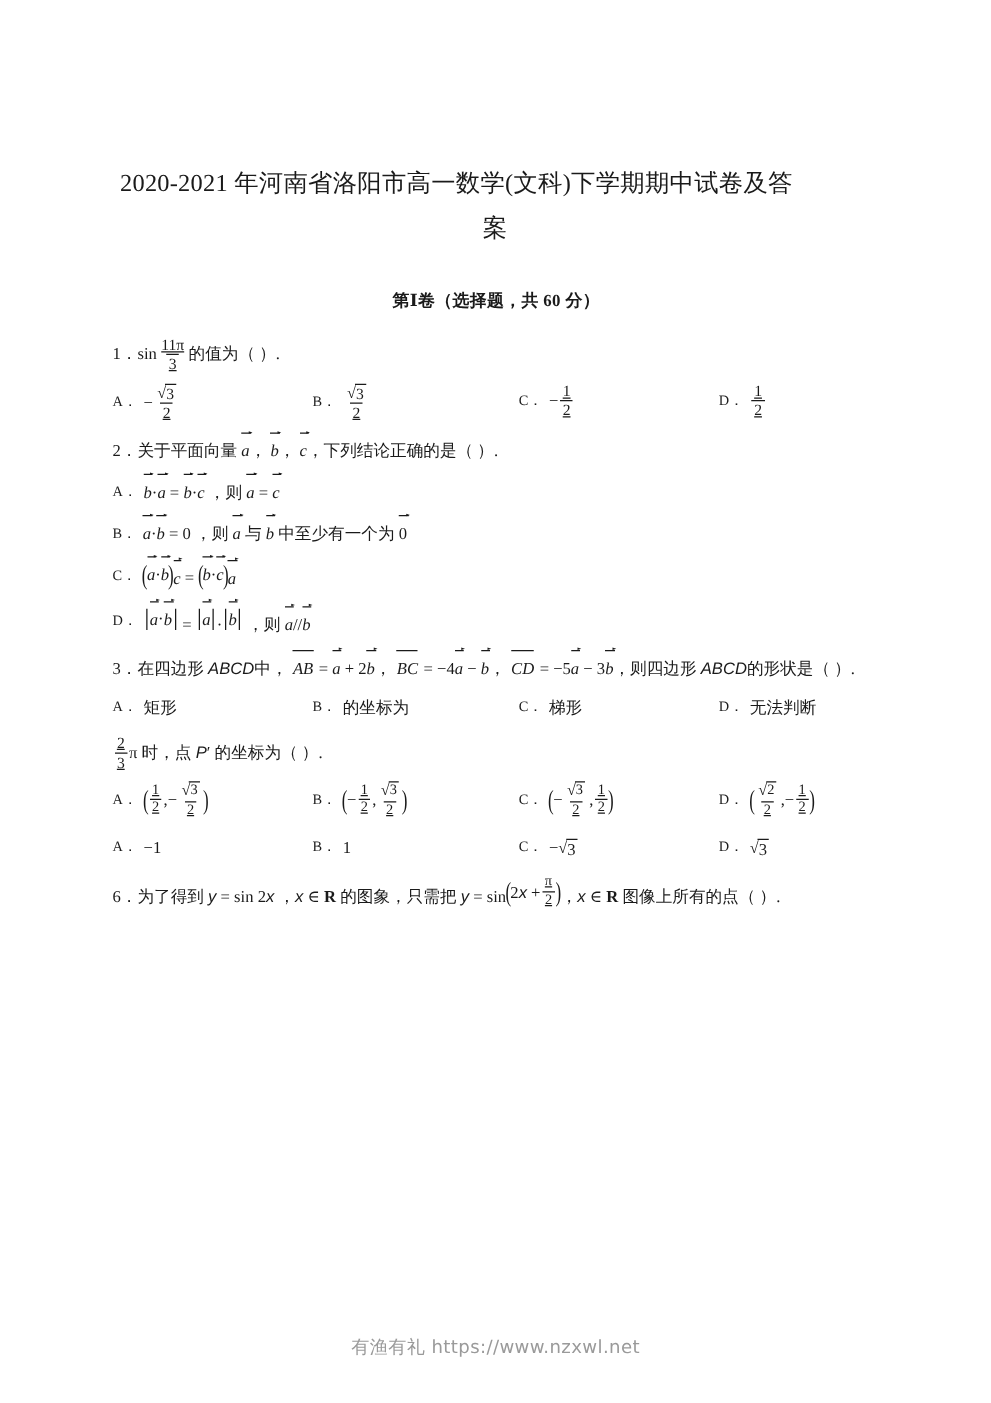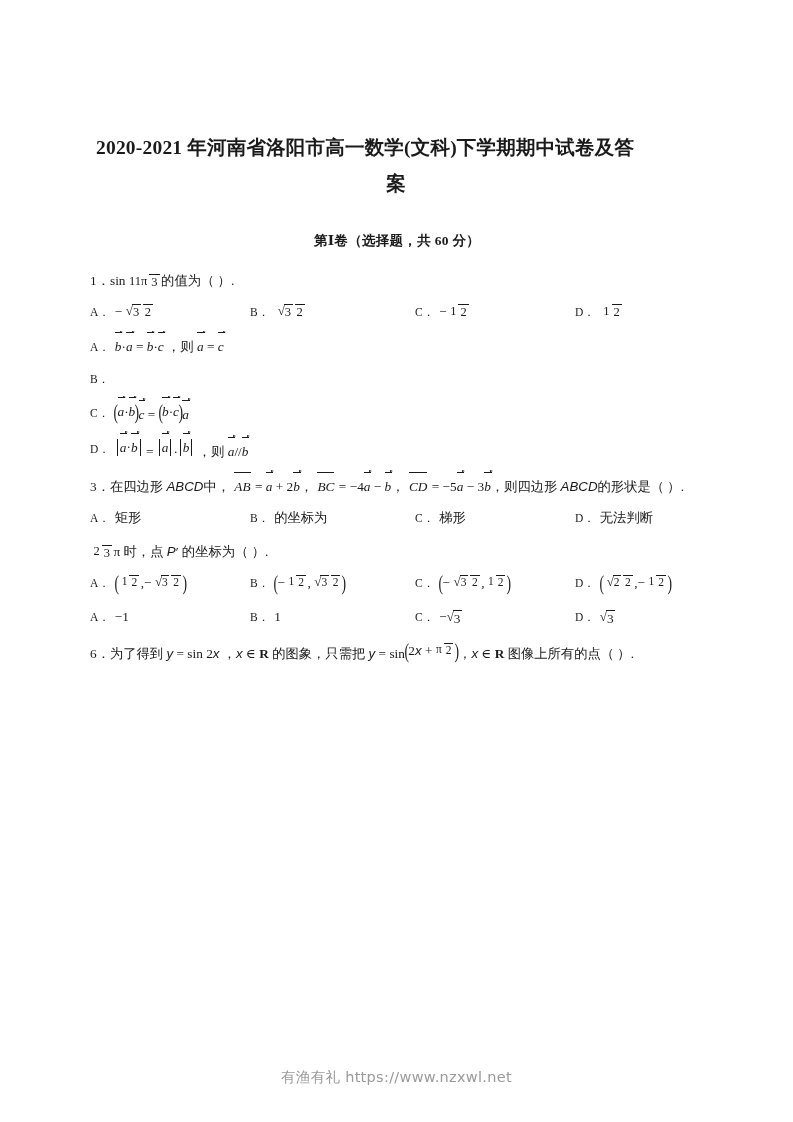--- a/index.html
+++ b/index.html
@@ -20,21 +20,21 @@
     inset: 0;
   }
 
   
   .doc-title {
     position: absolute;
     left: 96px;
     top: 130px;
     width: 600px;
     font-size: 19.5px;
-    font-weight: 700;
+    font-weight: 400;
     line-height: 36px;
     text-align: left;
     letter-spacing: 0.2px;
   }
   .doc-title .line2 {
     display: block;
     text-align: center;
   }
 
   
@@ -95,27 +95,28 @@
     align-items: center;
   }
 
   
   .mi { font-style: italic; font-family: Liberation Sans, sans-serif; }
   .mup { font-style: normal; }
   .bold-r { font-weight: 700; font-style: normal; }
 
   .frac {
     display: inline-flex;
-    flex-direction: row;
+    flex-direction: column;
     align-items: center;
     vertical-align: middle;
     margin: 0 1.5px;
     line-height: 1;
     position: relative;
     top: -0.5px;
+    text-decoration: underline;
   }
   .frac .num {
     padding: 0 2px 1px 2px;
     font-size: 12.5px;
   }
   .frac .den {
     padding: 1px 2px 0 2px;
     border-top: 1px solid #1a1a1a;
     font-size: 12.5px;
   }
@@ -269,28 +270,32 @@
           <span class="opt-lab">D．</span>
           <span class="frac">
             <span class="num">1</span>
             <span class="den">2</span>
           </span>
         </div>
       </div>
     </div>
 
     <div class="q">
+      <div class="q-text">
+        <span>2．</span><span>关于平面向量</span>&nbsp;<span class="vec">a</span><span>，</span>&nbsp;<span class="vec">b</span><span>，</span>&nbsp;<span class="vec">c</span><span>，下列结论正确的是（     ）.</span>
+      </div>
 
       <div class="opt-block">
         <span class="opt-lab">A．</span>
         <span><span class="vec">b</span>·<span class="vec">a</span> = <span class="vec">b</span>·<span class="vec">c</span> ，则 <span class="vec">a</span> = <span class="vec">c</span></span>
       </div>
 
       <div class="opt-block">
         <span class="opt-lab">B．</span>
+        <span><span class="vec">a</span>·<span class="vec">b</span> = 0 ，则 <span class="vec">a</span> 与 <span class="vec">b</span> 中至少有一个为 <span class="vec vec0">0</span></span>
       </div>
 
       <div class="opt-block">
         <span class="opt-lab">C．</span>
         <span><span class="big-wrap"><span class="paren-big">(</span><span class="vec">a</span>·<span class="vec">b</span><span class="paren-big">)</span></span><span class="vec">c</span> = <span class="big-wrap"><span class="paren-big">(</span><span class="vec">b</span>·<span class="vec">c</span><span class="paren-big">)</span></span><span class="vec">a</span></span>
       </div>
 
       <div class="opt-block">
         <span class="opt-lab">D．</span>
         <span><span class="abs"><span class="vec">a</span>·<span class="vec">b</span></span> = <span class="abs">

